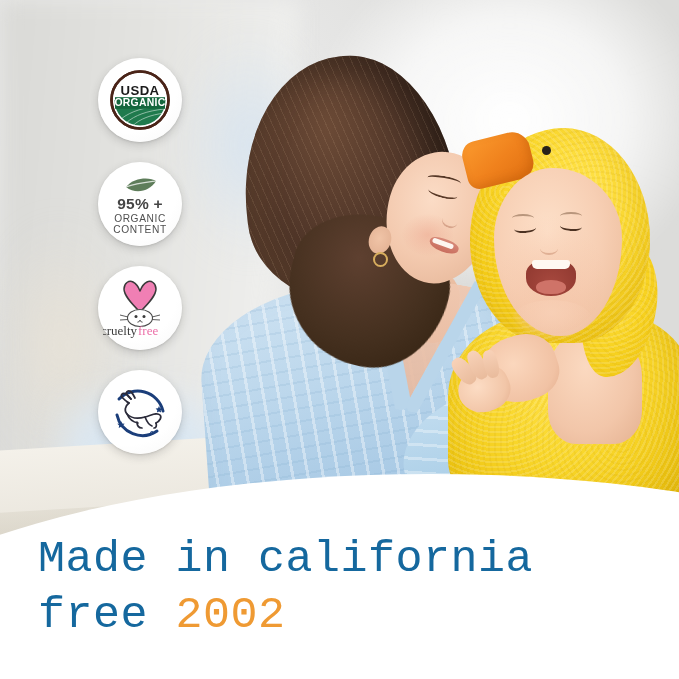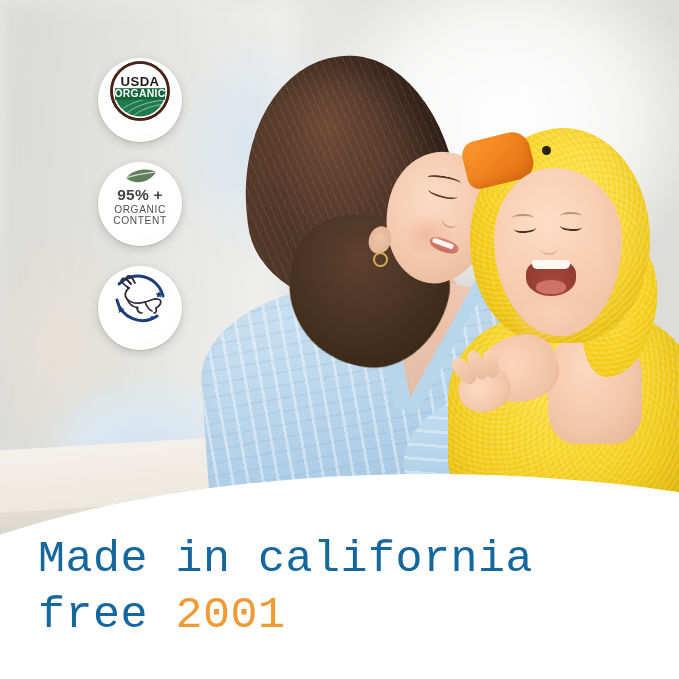--- a/index.html
+++ b/index.html
@@ -380,21 +380,21 @@
   }
   .badge {
     position: relative;
     width: 84px;
     height: 84px;
     margin-bottom: 20px;
     border-radius: 50%;
     background: radial-gradient(circle at 36% 30%, #ffffff 0%, #ffffff 62%, #fafafa 86%, #f3f3f3 100%);
     box-shadow: 0 3px 9px rgba(70,70,70,.22), 0 1px 2px rgba(70,70,70,.14);
     display: flex;
-    align-items: flex-start;
+    align-items: center;
     justify-content: center;
   }
   .badge svg { display: block; }
 
   
   .tagline {
     position: absolute;
     left: 0;
     top: 534px;
     width: 679px;
@@ -532,20 +532,42 @@
         <g>
           <path d="M22 16 C30 6 46 6 52 10 C46 20 32 24 22 16 Z" fill="#5e7d5a"></path>
           <path d="M22 16 C32 12 44 11 52 10" stroke="#ffffff" stroke-width="1.2" fill="none" opacity="0.75"></path>
         </g>
         <text x="36" y="38" text-anchor="middle" font-family="'Liberation Sans',sans-serif" font-size="15.5" font-weight="bold" fill="#454545" letter-spacing="0.2">95% +</text>
         <text x="36" y="50.5" text-anchor="middle" font-family="'Liberation Sans',sans-serif" font-size="10.2" fill="#4f4f4f" letter-spacing="0.6">ORGANIC</text>
         <text x="36" y="61.5" text-anchor="middle" font-family="'Liberation Sans',sans-serif" font-size="10.2" fill="#4f4f4f" letter-spacing="0.6">CONTENT</text>
       </svg>
     </div>
 
+    <div class="badge">
+      <svg width="74" height="66" viewBox="0 0 74 66">
+        <g>
+          <path d="M37 37 C27 27 21 20 21 14 C21 8 26 5 30 7 C33 8.5 35.5 12 37 16
+                   C38.5 12 41 8.5 44 7 C48 5 53 8 53 14 C53 20 47 27 37 37 Z" fill="#f07fb4" stroke="#3a3a3a" stroke-width="1.5" stroke-linejoin="round"></path>
+        </g>
+        <g fill="#ffffff" stroke="#4a4a4a" stroke-width="1.1">
+          <ellipse cx="37" cy="43" rx="12.5" ry="8.5"></ellipse>
+        </g>
+        <g stroke="#4a4a4a" stroke-width="0.9" fill="none">
+          <path d="M25 42 L17 40"></path>
+            <path d="M25 44.5 L17 45"></path>
+          <path d="M49 42 L57 40"></path>
+            <path d="M49 44.5 L57 45"></path>
+        </g>
+        <circle cx="33" cy="41.5" r="1.5" fill="#3a3a3a"></circle>
+        <circle cx="41" cy="41.5" r="1.5" fill="#3a3a3a"></circle>
+        <path d="M37 45 a2.6 2.6 0 0 1 -2.6 2.2 M37 45 a2.6 2.6 0 0 0 2.6 2.2" stroke="#4a4a4a" stroke-width="0.9" fill="none"></path>
+        <text x="34" y="60" text-anchor="end" font-family="'Liberation Serif',serif" font-size="13" fill="#3d3d3d">cruelty</text>
+        <text x="35" y="60" text-anchor="start" font-family="'Liberation Serif',serif" font-size="13" fill="#ec6fa8">free</text>
+      </svg>
+    </div>
 
     <div class="badge">
       <svg width="66" height="62" viewBox="0 0 66 62">
         <path d="M12 18 A26 26 0 0 1 56 30" stroke="#1b3e7a" stroke-width="3" fill="none" stroke-linecap="round"></path>
         <path d="M10 34 A26 26 0 0 0 50 50" stroke="#1b3e7a" stroke-width="3" fill="none" stroke-linecap="round"></path>
         <g fill="none" stroke="#2b2b3a" stroke-width="1.7" stroke-linejoin="round" stroke-linecap="round">
           <path d="M22 22 C16 18 13 15 15 13 C17 11 21 14 24 18"></path>
           <path d="M24 18 C20 15 18 11 21 10 C24 9 26 13 28 17"></path>
           <path d="M22 22 C18 25 17 30 20 33 C24 37 31 38 38 36 C45 34 50 31 53 34
                    C55 36 53 40 49 42"></path>
@@ -559,16 +581,16 @@
           <path d="M14 40 l1.1 2.4 2.6 .3 -1.9 1.8 .5 2.6 -2.3 -1.3 -2.3 1.3 .5 -2.6 -1.9 -1.8 2.6 -.3 z"></path>
           <path d="M52 25 l1 2.2 2.4 .3 -1.7 1.7 .4 2.4 -2.1 -1.2 -2.1 1.2 .4 -2.4 -1.7 -1.7 2.4 -.3 z"></path>
         </g>
         <circle cx="45" cy="52" r="1.6" fill="none" stroke="#1b3e7a" stroke-width="0.8"></circle>
       </svg>
     </div>
   </div>
 
   <div class="tagline">
     <span class="line1">Made in california</span>
-    <span class="line2"><span>free </span><span class="year">2001</span></span>
+    <span class="line2"><span>free </span><span class="year">2002</span></span>
   </div>
 
 </div>
 
 </body></html>

